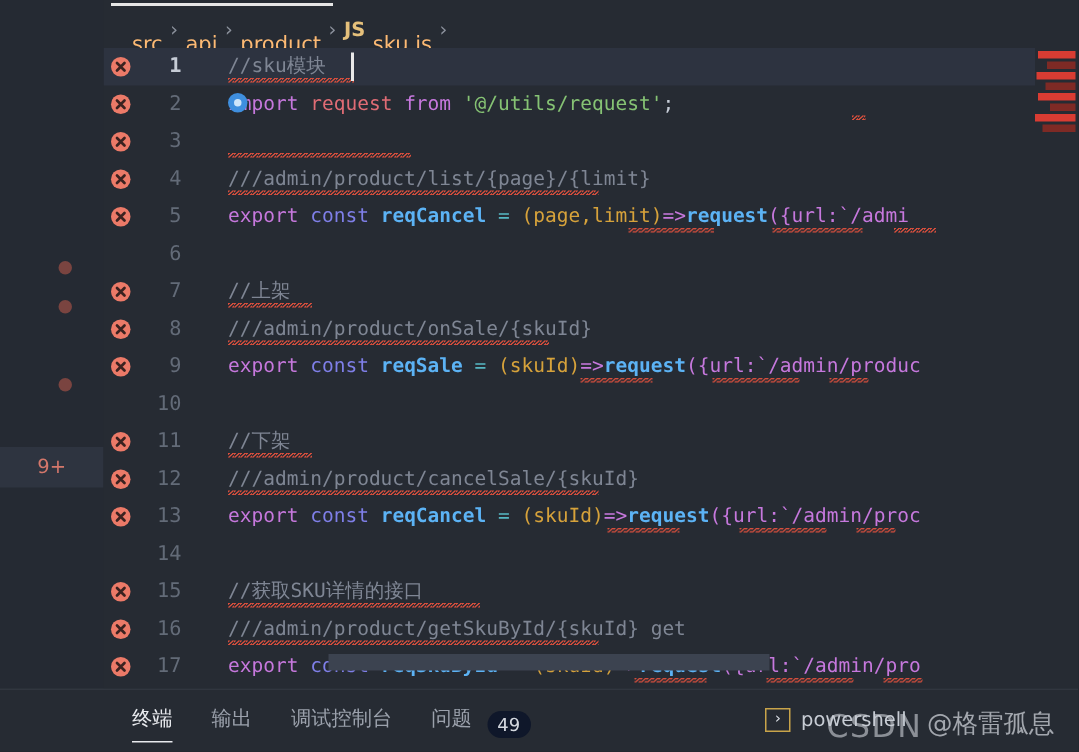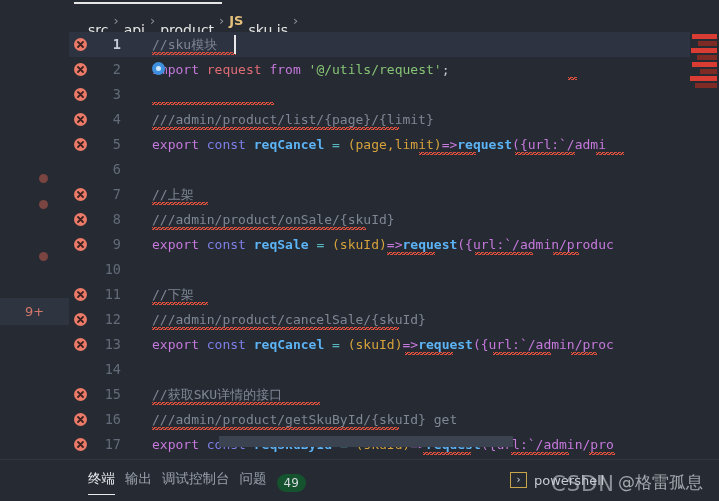--- a/index.html
+++ b/index.html
@@ -46,21 +46,21 @@
     position:absolute;left:0;top:8px;height:24px;
     display:flex;align-items:center;gap:5px;
     padding-left:19px;
     font-family:"DejaVu Sans","Liberation Sans",sans-serif;
     font-size:14px;color:#a5abb6;
     white-space:nowrap;
   }
   .bc-sep{color:#8b919c;font-size:13px;}
   .bc-js{color:#e5c07b;font-weight:bold;font-size:13px;
     font-family:"DejaVu Sans","Liberation Sans",sans-serif;}
-  .bc-item{color:#e5e5e5;margin-top:20px;}
+  .bc-item{color:#fdba74;margin-top:20px;}
 
   
   .code-area{
     position:absolute;left:0;top:32px;width:650px;height:428px;
     overflow:hidden;
   }
   .row{
     position:relative;height:25px;line-height:25px;white-space:nowrap;
   }
   .row.cursor-row{background:#2d3340;}
@@ -129,31 +129,31 @@
     position:absolute;left:0;bottom:0;width:650px;height:1px;
     background:#1d222a;
   }
 
   
   .panel{
     position:absolute;left:0;bottom:0;width:719px;height:41px;
     background:#262b33;border-top:1px solid #31363f;
   }
   .panel-tabs{
-    position:absolute;left:88px;top:10px;display:flex;align-items:center;gap:10px;
+    position:absolute;left:88px;top:10px;display:flex;align-items:center;gap:26px;
     font-family:"DejaVu Sans","Liberation Sans",sans-serif;font-size:13.5px;
   }
   .ptab{color:#9ba1ac;position:relative;padding-bottom:7px;cursor:default;}
   .ptab.active{color:#e8eaee;}
   .ptab.active:after{
     content:"";position:absolute;left:0;bottom:0;width:100%;height:1.5px;background:#e8eaee;
   }
   .prob-wrap{display:flex;align-items:center;gap:10px;}
   .count-badge{
-    background:#14532d;color:#d4d8df;border-radius:9px;
+    background:#0f172a;color:#d4d8df;border-radius:9px;
     padding:1px 7px;font-size:12px;line-height:16px;
     font-family:"DejaVu Sans","Liberation Sans",sans-serif;
   }
   .term-chip{
     position:absolute;left:510px;top:12px;display:flex;align-items:center;gap:7px;
   }
   .term-icon{
     width:15px;height:14px;border:1.5px solid #b8860b;border-color:#c8a44a;
     display:flex;align-items:center;justify-content:center;
     color:#d9dde4;font-size:10px;line-height:1;

